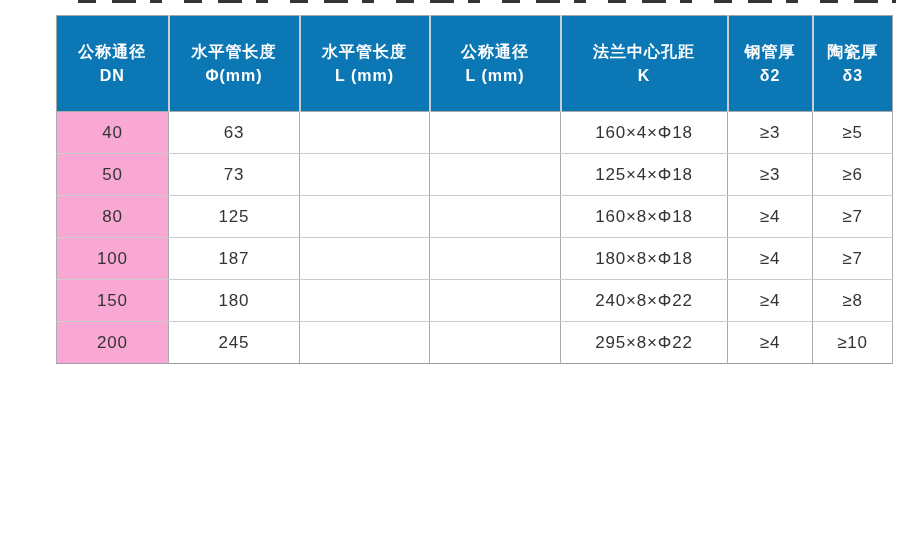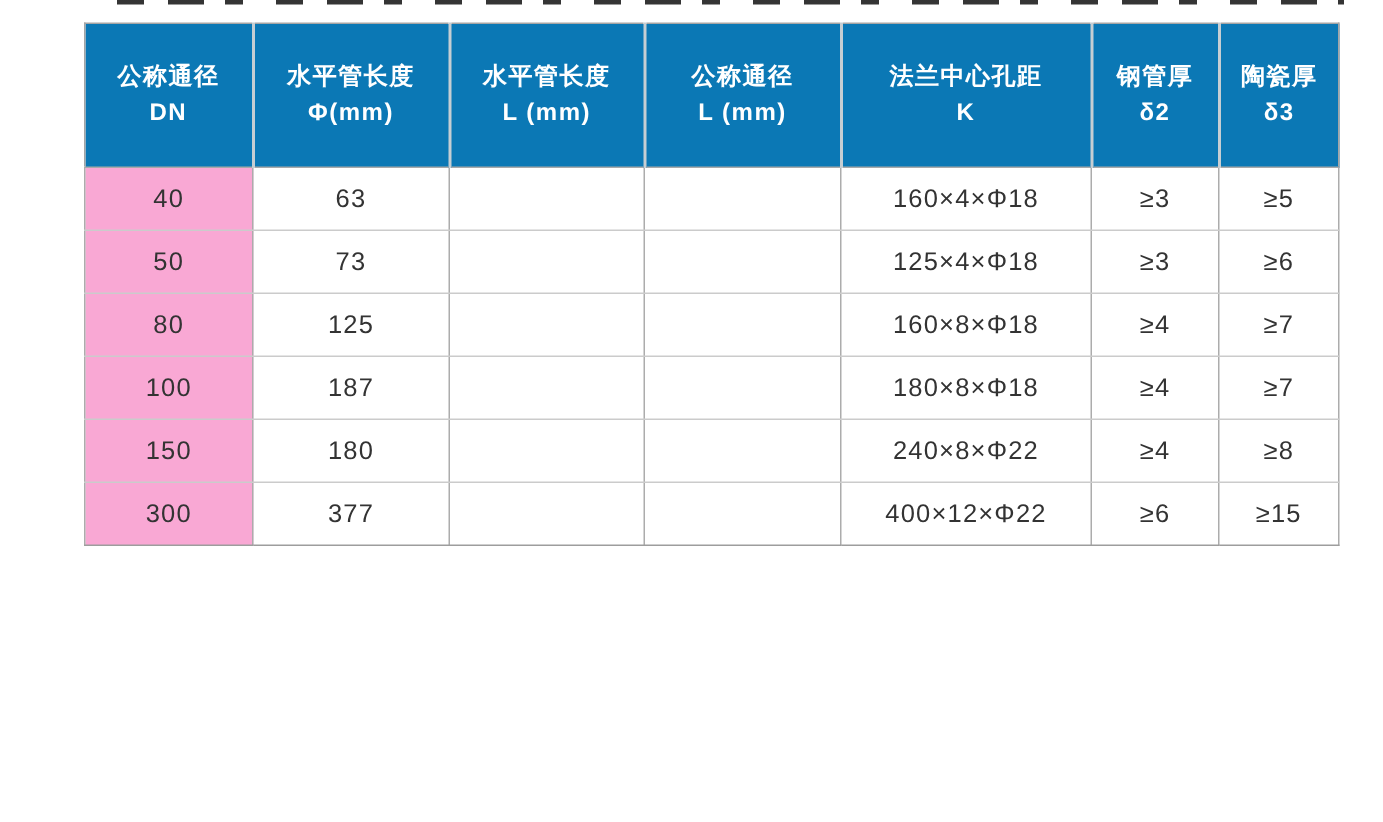--- a/index.html
+++ b/index.html
@@ -158,23 +158,23 @@
         <tr>
           <td class="rowhead">150</td>
           <td>180</td>
           <td></td>
           <td></td>
           <td>240×8×Φ22</td>
           <td>≥4</td>
           <td>≥8</td>
         </tr>
         <tr>
-          <td class="rowhead">300</td>
-          <td>377</td>
+          <td class="rowhead">200</td>
+          <td>245</td>
           <td></td>
           <td></td>
-          <td>400×12×Φ22</td>
-          <td>≥6</td>
-          <td>≥15</td>
+          <td>295×8×Φ22</td>
+          <td>≥4</td>
+          <td>≥10</td>
         </tr>
       </tbody>
   </table>
 </div>
 
 </body></html>

